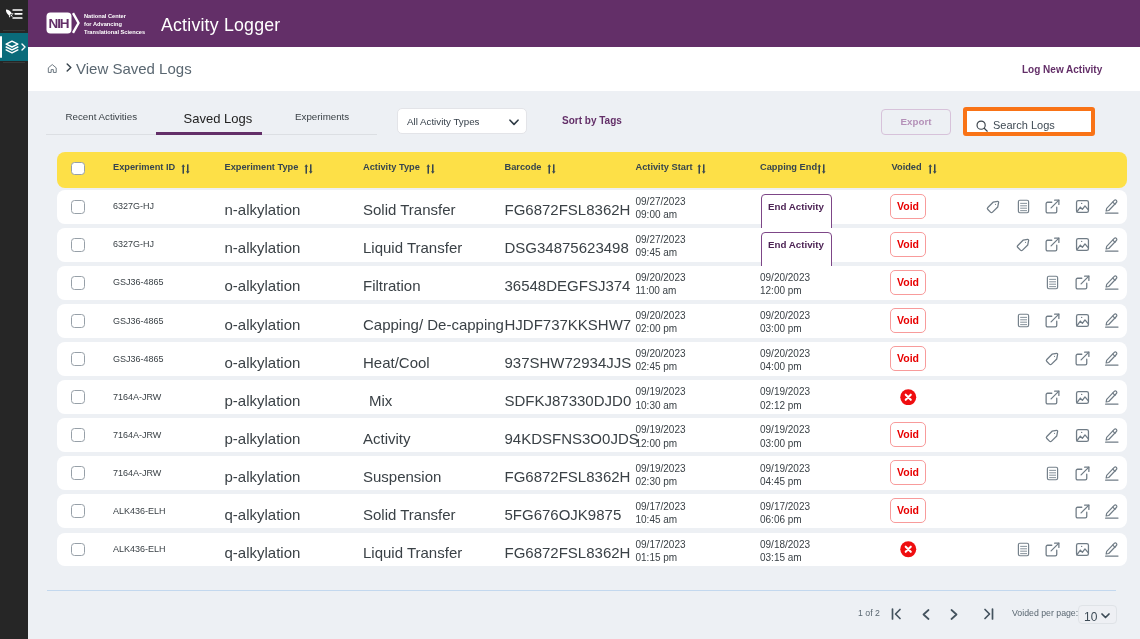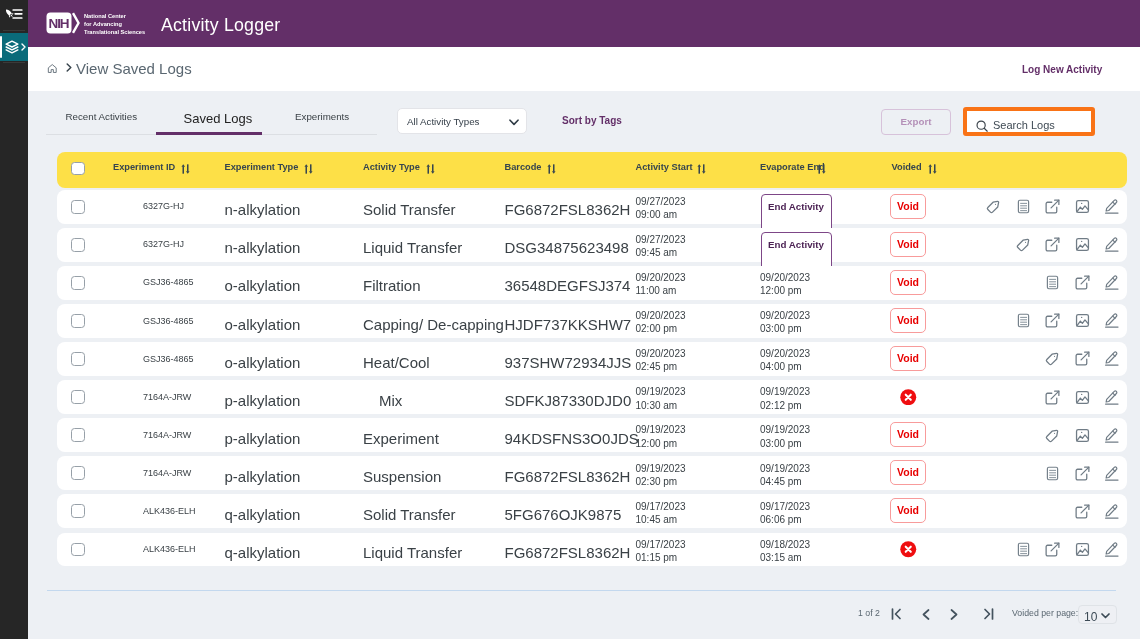--- a/index.html
+++ b/index.html
@@ -31,21 +31,21 @@
   .ddtxt { position:absolute; left:9px; top:7px; font-size:9.75px; color:#37414B; }
   .sortby { position:absolute; left:562px; top:115px; font-size:10px; font-weight:bold; color:#632F68; }
   .export { position:absolute; left:881px; top:109px; width:70px; height:26px; border:1px solid #D7C2DA; border-radius:4px; text-align:center; line-height:24px; font-size:9.75px; font-weight:bold; color:#B490B8; }
   .search { position:absolute; left:963px; top:107px; width:132px; height:29px; background:#fff; border:4px solid #f97316; border-radius:3px; }
   .searchtxt { position:absolute; left:26px; top:8px; font-size:11px; color:#3F4A54; }
   
   .thead { position:absolute; left:57px; top:152.3px; width:1070px; height:36px; background:#fde047; border-radius:8px; }
   .th { position:absolute; top:10px; font-size:9.25px; font-weight:bold; color:#36454E; }
   .row { position:absolute; left:57px; width:1070px; height:33.5px; background:#fff; border-radius:8px; }
   .cell { position:absolute; top:11.4px; font-size:15px; color:#3A4146; }
-  .cid { font-size:9px;margin-left:30px; }
+  .cid { font-size:9px; }
   .dt { position:absolute; font-size:10px; color:#3A4146; line-height:13.1px; top:5.2px; }
   .cb { position:absolute; left:14px; top:10px; width:13.5px; height:13.5px; border:1.4px solid #97A0A8; border-radius:3.5px; background:#fff; }
   .cbh { position:absolute; left:14px; top:9.5px; width:13.5px; height:13.5px; border:1.4px solid #97A0A8; border-radius:3.5px; background:#fff; }
   .endbtn { position:absolute; left:703.5px; top:3.8px; width:71px; height:42px; border:1.4px solid #7D4687; border-radius:4px; text-align:center; line-height:23px; font-size:9.75px; font-weight:bold; color:#4D2455; background:#fff; }
   .voidbtn { position:absolute; left:833px; top:3.7px; width:36px; height:25.3px; border:1.5px solid #F89B9B; border-radius:5px; text-align:center; line-height:23.5px; font-size:10.5px; font-weight:bold; color:#E80000; background:#fff; }
   .xmark { position:absolute; left:843.3px; top:8.6px; width:16.5px; height:16.5px; }
   .icons { position:absolute; right:7px; top:0; height:100%; display:flex; align-items:center; gap:12.5px; }
   .aic { width:17px; height:17px; }
   
   .fdiv { position:absolute; left:47px; top:589.5px; width:1069px; height:1.2px; background:#C3D8EE; }
@@ -182,21 +182,21 @@
       <use href="#i-sort"></use>
     </svg>
   <span class="th" style="left:447.5px">Barcode</span>
     <svg style="position:absolute;left:489.5px;top:10.5px" width="9" height="12" viewBox="0 0 10 12">
       <use href="#i-sort"></use>
     </svg>
   <span class="th" style="left:578.5px">Activity Start</span>
     <svg style="position:absolute;left:640px;top:10.5px" width="9" height="12" viewBox="0 0 10 12">
       <use href="#i-sort"></use>
     </svg>
-  <span class="th" style="left:703px">Evaporate End</span>
+  <span class="th" style="left:703px">Capping End</span>
     <svg style="position:absolute;left:760px;top:10.5px" width="9" height="12" viewBox="0 0 10 12">
       <use href="#i-sort"></use>
     </svg>
   <span class="th" style="left:834.5px">Voided</span>
     <svg style="position:absolute;left:871px;top:10.5px" width="9" height="12" viewBox="0 0 10 12">
       <use href="#i-sort"></use>
     </svg>
 </div>
 
 <div class="row" style="top:190px">
@@ -318,21 +318,21 @@
     <svg class="aic" viewBox="0 0 24 24">
         <use href="#i-pen"></use>
       </svg>
   </div>
 </div>
 
 <div class="row" style="top:380.3px">
   <span class="cb"></span>
   <span class="cell cid" style="left:56px">7164A-JRW</span>
   <span class="cell" style="left:167.5px">p-alkylation</span>
-  <span class="cell" style="left:322px">Mix</span>
+  <span class="cell" style="left:312px">Mix</span>
   <span class="cell" style="left:447.5px">SDFKJ87330DJD0</span>
   <span class="dt" style="left:578.5px">09/19/2023<br>10:30 am</span>
   <span class="dt" style="left:703px">09/19/2023<br>02:12 pm</span>
   <svg class="xmark" viewBox="0 0 24 24">
       <use href="#i-x"></use>
     </svg>
   <div class="icons">
     <svg class="aic" viewBox="0 0 24 24">
         <use href="#i-ext"></use>
       </svg>
@@ -342,21 +342,21 @@
     <svg class="aic" viewBox="0 0 24 24">
         <use href="#i-pen"></use>
       </svg>
   </div>
 </div>
 
 <div class="row" style="top:418.3px">
   <span class="cb"></span>
   <span class="cell cid" style="left:56px">7164A-JRW</span>
   <span class="cell" style="left:167.5px">p-alkylation</span>
-  <span class="cell" style="left:306px">Experiment</span>
+  <span class="cell" style="left:306px">Activity</span>
   <span class="cell" style="left:447.5px">94KDSFNS3O0JDS</span>
   <span class="dt" style="left:578.5px">09/19/2023<br>12:00 pm</span>
   <span class="dt" style="left:703px">09/19/2023<br>03:00 pm</span>
   <span class="voidbtn">Void</span>
   <div class="icons">
     <svg class="aic" viewBox="0 0 24 24">
         <use href="#i-tag"></use>
       </svg>
     <svg class="aic" viewBox="0 0 24 24">
         <use href="#i-img"></use>

